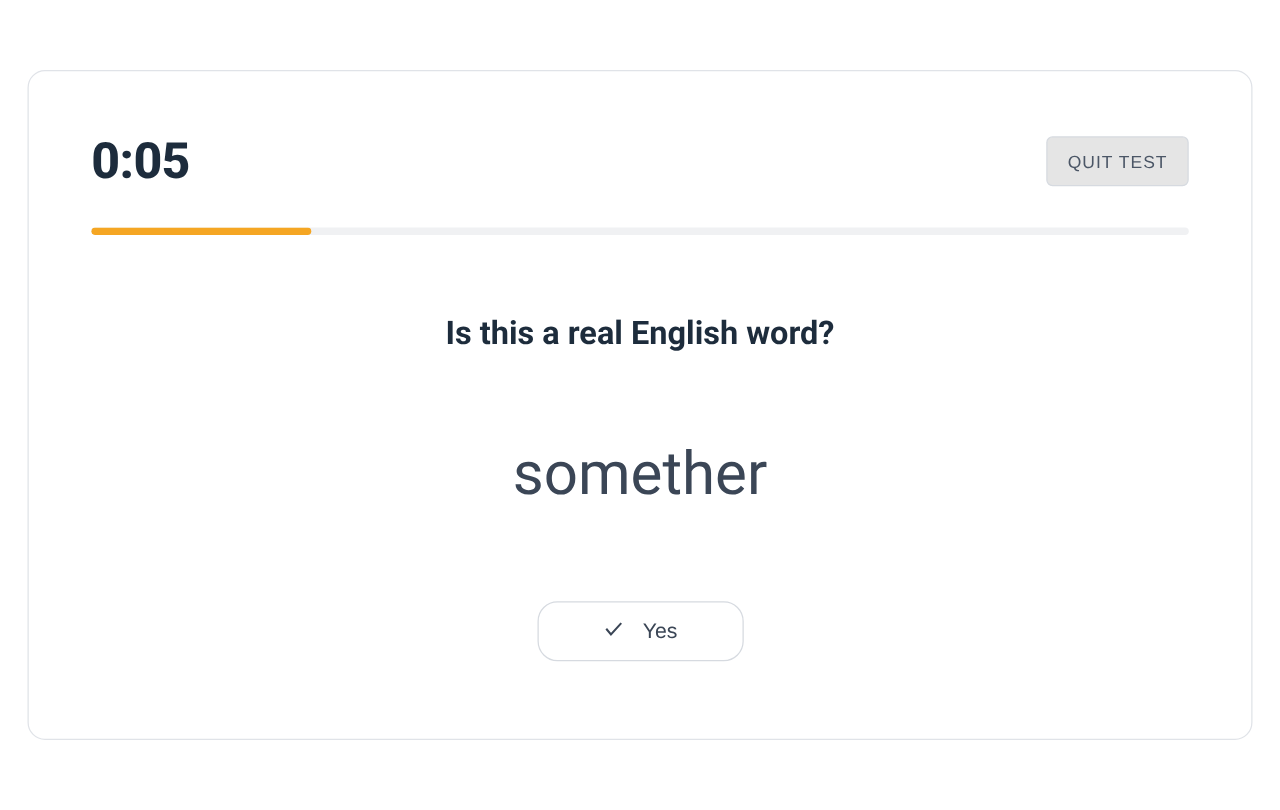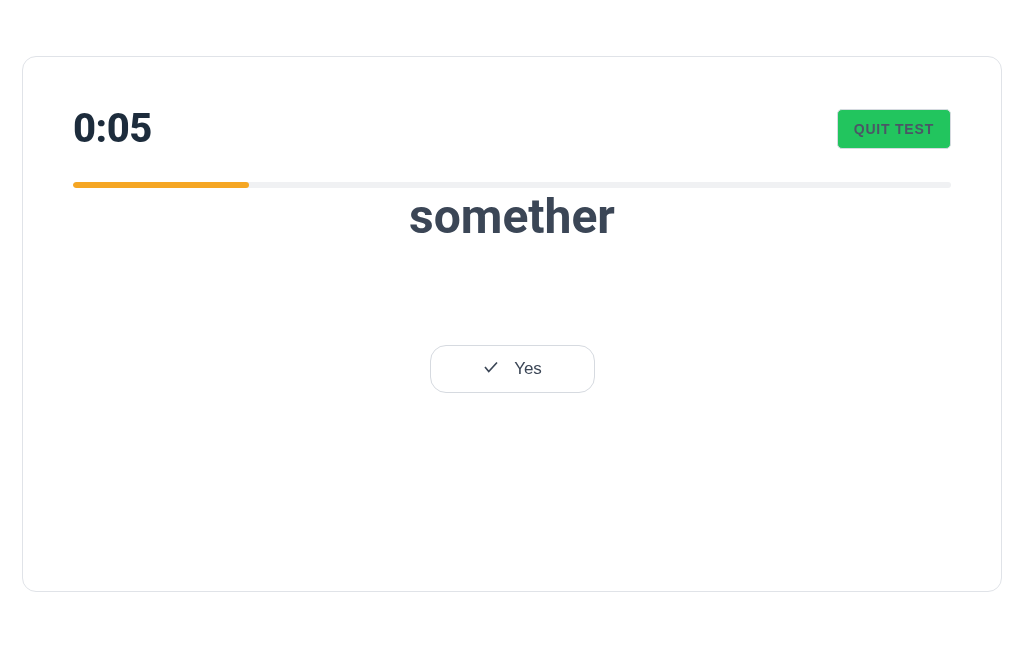--- a/index.html
+++ b/index.html
@@ -31,24 +31,24 @@
       margin-bottom: 30px;
     }
     .timer {
       font-size: 40px;
       font-weight: 800;
       color: #1d2c3c;
       letter-spacing: -0.5px;
     }
     .quit-btn {
       border: 1px solid #d6dae0;
-      background: #22c55e;
+      background: #e5e5e5;
       color: #4b5666;
       font-size: 14px;
-      font-weight: 700;
+      font-weight: 400;
       letter-spacing: 0.8px;
       padding: 11px 16px;
       border-radius: 5px;
       cursor: pointer;
     }
     .progress-track {
       width: 100%;
       height: 6px;
       background: #f0f1f3;
       border-radius: 3px;
@@ -64,23 +64,23 @@
     }
     .question {
       font-size: 26px;
       font-weight: 700;
       color: #1d2c3c;
       margin-top: 64px;
       margin-bottom: 68px;
     }
     .word {
       font-size: 48px;
-      font-weight: 700;
+      font-weight: 400;
       color: #3b4656;
-      margin-bottom: 100px;
+      margin-bottom: 74px;
     }
     .buttons {
       display: flex;
       justify-content: center;
       gap: 18px;
     }
     .answer-btn {
       width: 165px;
       height: 48px;
       border: 1px solid #d6dae0;
@@ -110,20 +110,21 @@
   <div class="header">
     <div class="timer">0:05</div>
     <button class="quit-btn">QUIT TEST</button>
   </div>
 
   <div class="progress-track">
     <div class="progress-fill" style="width:20%"></div>
   </div>
 
   <div class="content">
+    <div class="question">Is this a real English word?</div>
     <div class="word">somether</div>
 
     <div class="buttons">
       <button class="answer-btn">
         <span>
           <svg viewBox="0 0 24 24">
               <polyline points="4 12 9 18 20 6"></polyline>
             </svg>
         </span>
         <span>Yes</span>

